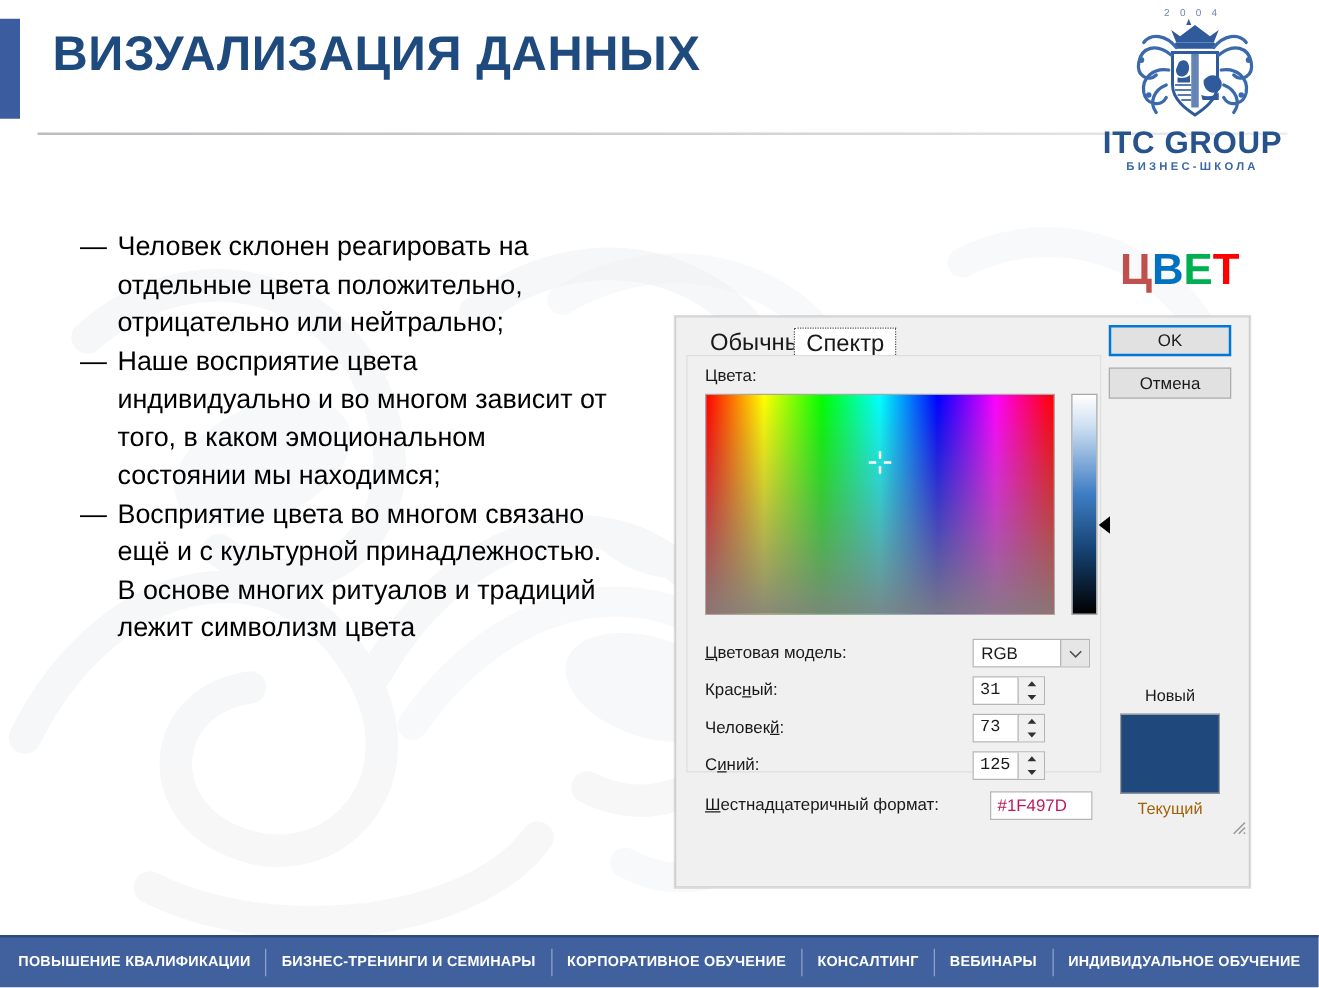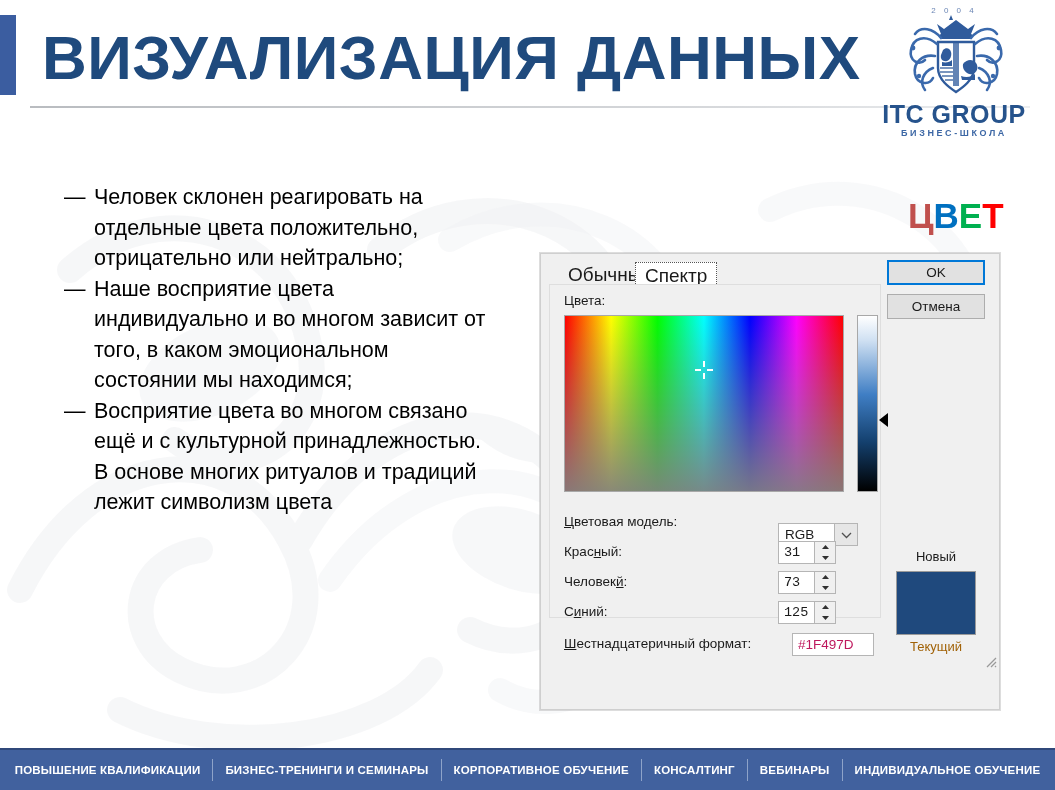--- a/index.html
+++ b/index.html
@@ -21,21 +21,21 @@
   .wm-svg{position:absolute;left:-40px;top:70px;width:900px;height:700px;opacity:.55;}
   .wm-svg2{position:absolute;left:250px;top:120px;width:780px;height:650px;opacity:.45;}
 
   
   .accent-bar{
     position:absolute;left:0;top:15px;width:16px;height:80px;
     background:#3b5da0;z-index:2;
   }
   .page-title{
     position:absolute;left:42px;top:22px;
-    font-size:62px;font-weight:bold;color:#1f4a7d;
+    font-size:39px;font-weight:bold;color:#1f4a7d;
     letter-spacing:.5px;z-index:2;white-space:nowrap;
   }
   .title-rule{
     position:absolute;left:30px;top:106px;width:1000px;height:2px;
     background:linear-gradient(to right,#b9bcc0,#d7d9dc 70%,#eceef0);
     z-index:2;
   }
 
   
   .logo{position:absolute;right:12px;top:4px;width:178px;height:140px;z-index:3;}
@@ -62,21 +62,21 @@
     font-size:21.5px;line-height:30.5px;color:#000;
   }
   .bullet .dash{
     width:30px;flex:0 0 30px;color:#000;font-size:21.5px;line-height:30.5px;
   }
   .bullet .btext{flex:1;}
 
   
   .cvet{
     position:absolute;left:896px;top:196px;z-index:3;
-    font-size:35px;font-weight:bold;letter-spacing:0px;white-space:nowrap;margin-left:12px;
+    font-size:35px;font-weight:bold;letter-spacing:0px;white-space:nowrap;
   }
 
   
   .dlg{
     position:absolute;left:540px;top:253px;width:458px;height:455px;
     background:#f0f0f0;border:1px solid #cfcfcf;
     box-shadow:0 0 0 1px rgba(120,120,120,.25);
     font-family:"Liberation Sans", sans-serif;z-index:5;
   }
   .dlg-title{
@@ -150,21 +150,21 @@
     position:absolute;left:329px;top:128px;
     width:0;height:0;border-top:7px solid transparent;border-bottom:7px solid transparent;
     border-right:9px solid #000;
   }
 
   .fieldrow{position:absolute;left:14px;font-size:13.5px;color:#1a1a1a;}
   .fld-label{position:absolute;left:0;top:3px;white-space:nowrap;}
   .fld-label u{text-decoration:underline;}
 
   .combo{
-    position:absolute;left:214px;top:12px;width:80px;height:23px;
+    position:absolute;left:214px;top:0;width:94px;height:23px;
     background:#fff;border:1px solid #b5b5b5;box-sizing:border-box;
   }
   .combo-val{position:absolute;left:6px;top:3px;font-size:13.5px;color:#1a1a1a;}
   .combo-btn{
     position:absolute;right:0;top:0;width:22px;height:21px;
     background:#e6e6e6;border-left:1px solid #b5b5b5;
     display:flex;align-items:center;justify-content:center;
   }
 
   .spin{

